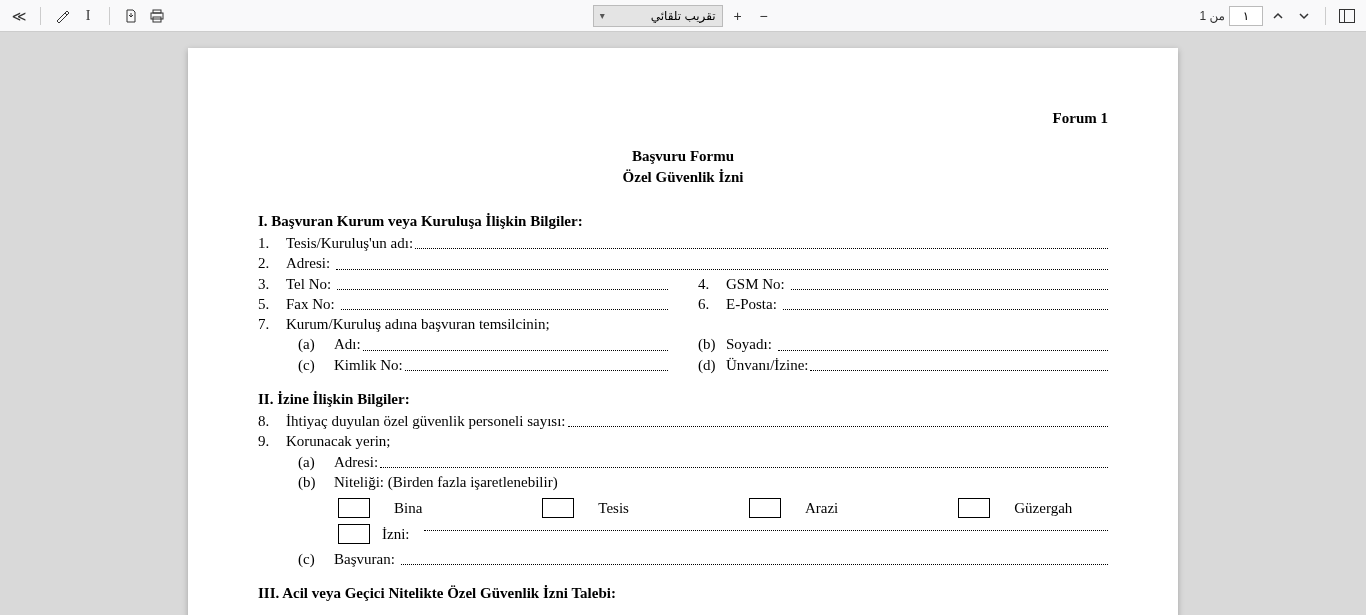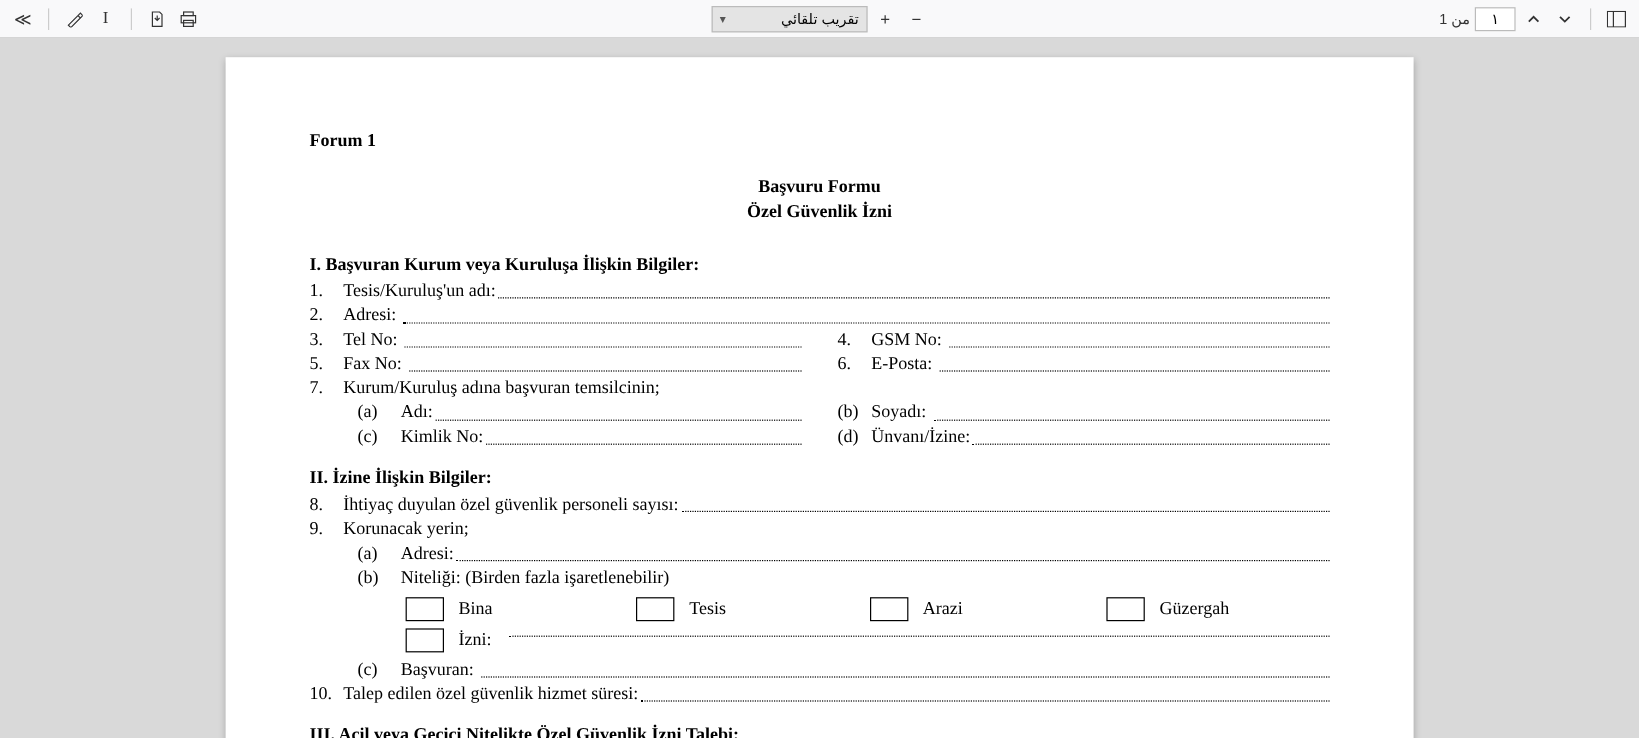--- a/index.html
+++ b/index.html
@@ -70,41 +70,41 @@
     width: 990px;
     margin: 16px auto 40px auto;
     background: #fff;
     box-shadow: 0 2px 6px rgba(0,0,0,0.25);
     padding: 60px 70px 60px 70px;
     font-family: "Times New Roman", serif;
     font-size: 15px;
     color: #000;
     line-height: 1.35;
   }
-  .doc-heading { font-weight: bold; margin-bottom: 18px; }
+  .doc-heading { font-weight: bold; margin-bottom: 18px; text-align: right; }
   .doc-title-block { text-align: center; font-weight: bold; margin-bottom: 24px; }
   .section-h { font-weight: bold; margin-top: 14px; margin-bottom: 2px; }
   .row { display:flex; }
   .num { width: 28px; flex-shrink:0; }
   .lbl { white-space: pre; }
   .sub { margin-left: 40px; }
   .sub .num { width: 36px; }
   .pair { display:flex; }
   .pair .left { width: 440px; display:flex; }
   .pair .right { display:flex; }
   .rnum { width: 28px; flex-shrink:0; }
   .dot-fill {
     flex:1;
     border-bottom: 1px dotted #000;
     position: relative;
     top: -4px;
     margin-left: 2px;
   }
   .checkbox-row { display:flex; gap:120px; margin: 6px 0 6px 80px; align-items:center;}
-  .cb-item { display:flex; align-items:center; gap:12px; }
+  .cb-item { display:flex; align-items:center; gap:24px; }
   .cb {
     width: 32px; height: 20px; border:1px solid #000; background:#fff;
   }
   .other-row { display:flex; align-items:center; gap:12px; margin:4px 0 4px 80px;}
 </style>
 </head>
 <body>
 
 <div class="toolbar">
   <div class="tb-right-wrap">
@@ -304,22 +304,17 @@
       <span>İzni:</span>
       <span class="dot-fill" style="flex:1"></span>
     </div>
 
     <div class="row sub">
       <span class="num">(c)</span>
       <span class="lbl">Başvuran: </span>
       <span class="dot-fill"></span>
     </div>
 
-    <div class="row">
-      <span class="num">10.</span>
-      <span class="lbl">Talep edilen özel güvenlik hizmet süresi:</span>
-      <span class="dot-fill"></span>
-    </div>
 
     <div class="section-h">III. Acil veya Geçici Nitelikte Özel Güvenlik İzni Talebi:</div>
 
   </div>
 </div>
 
 </body></html>

